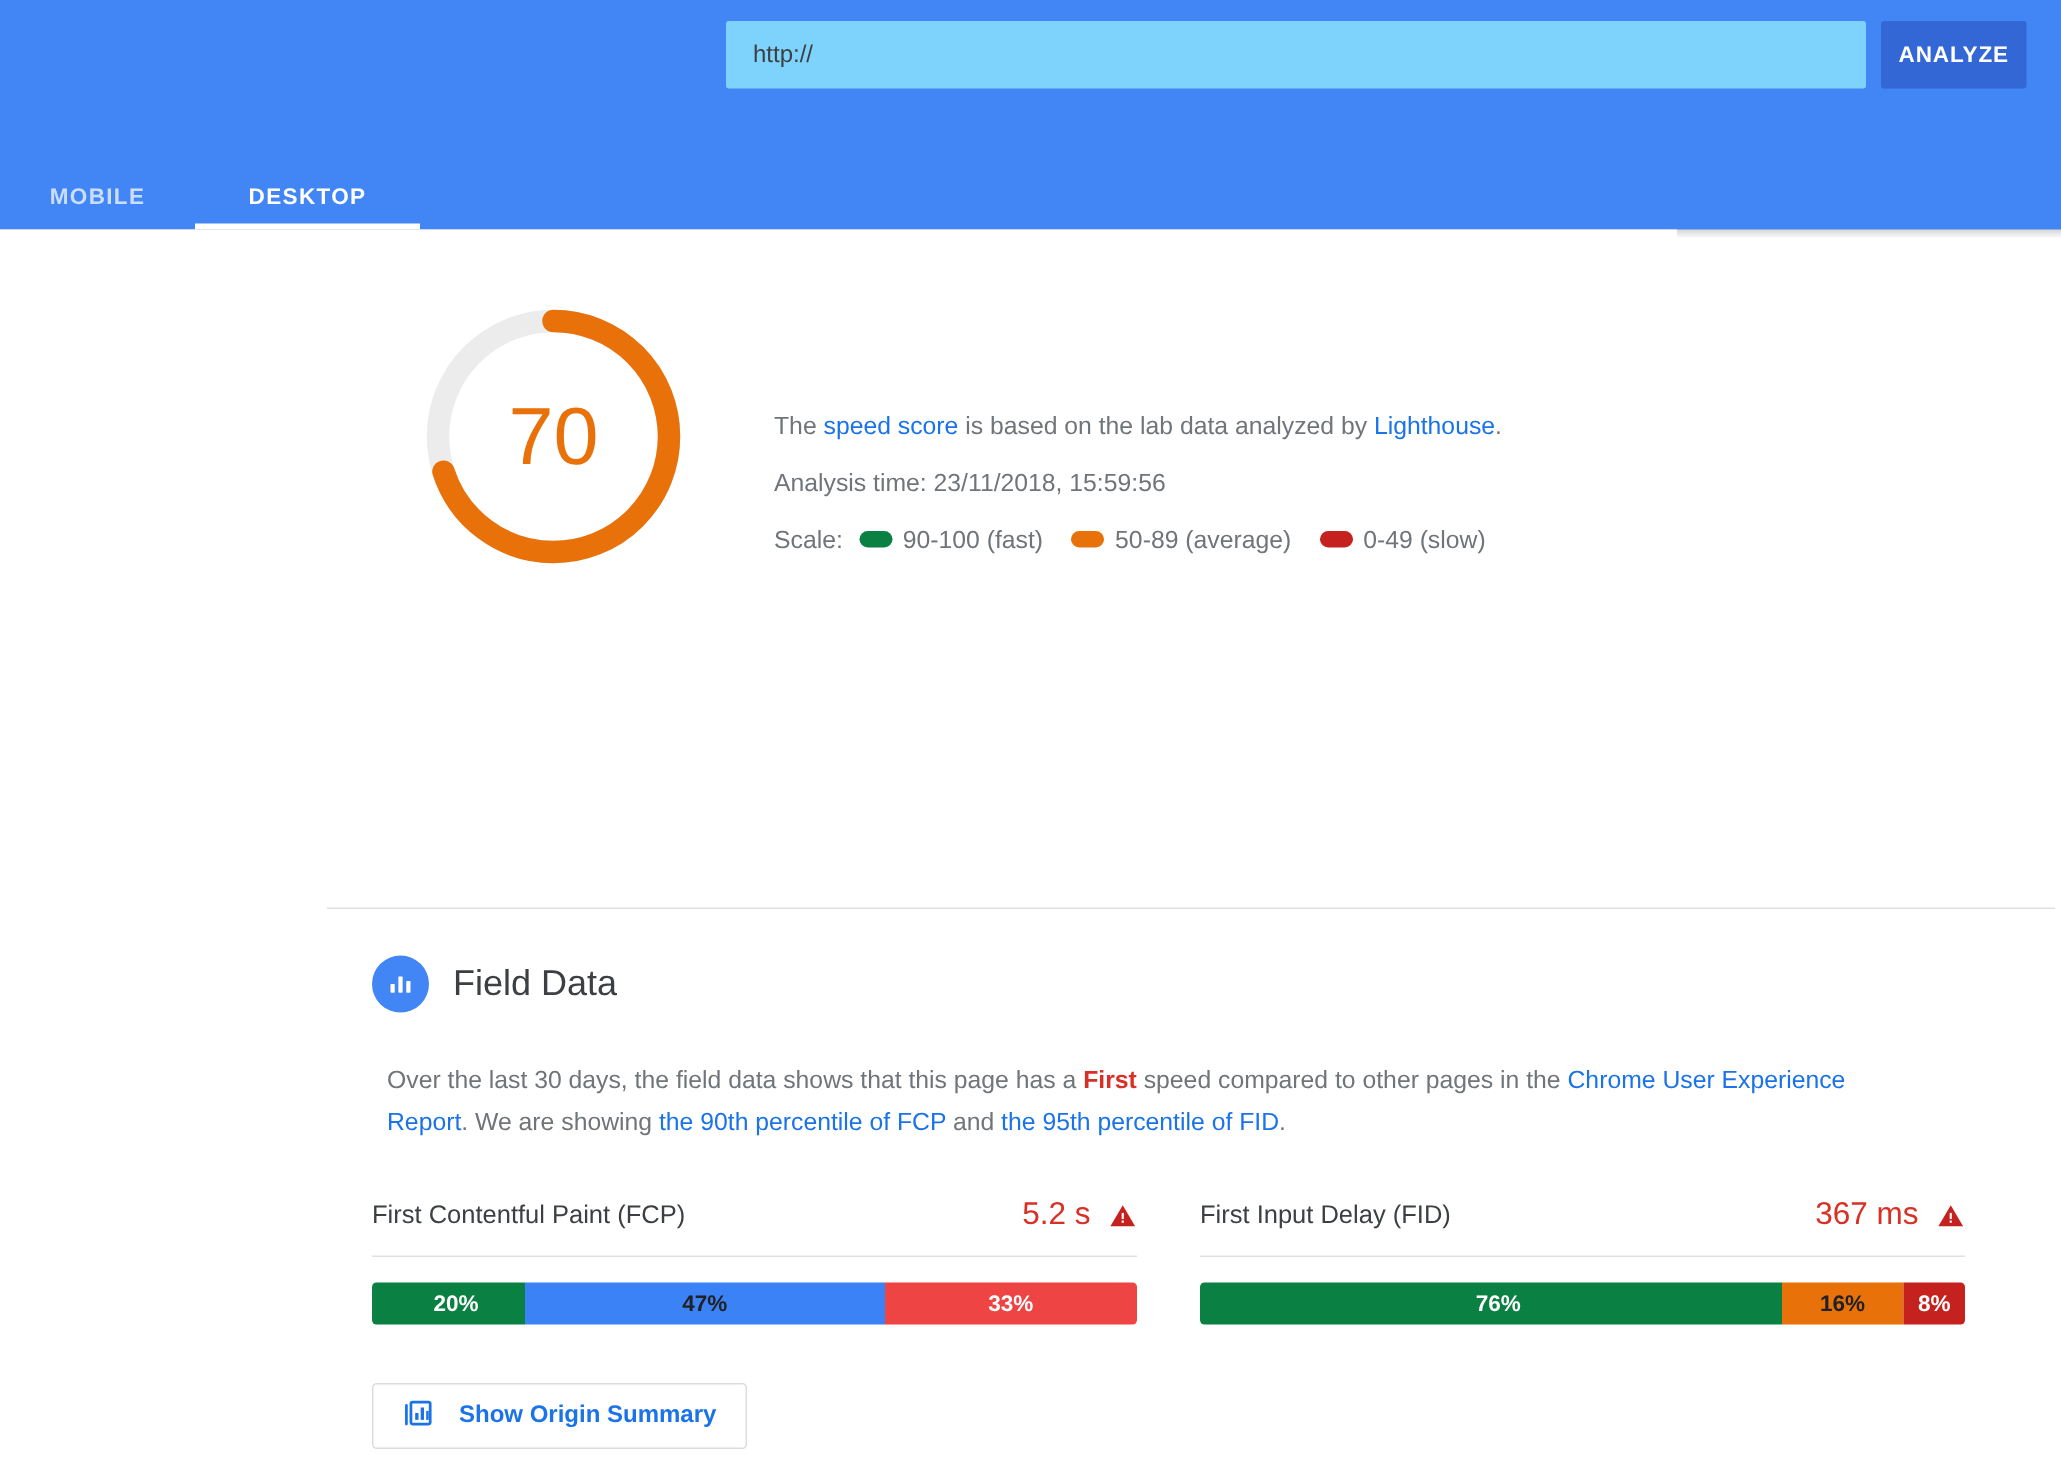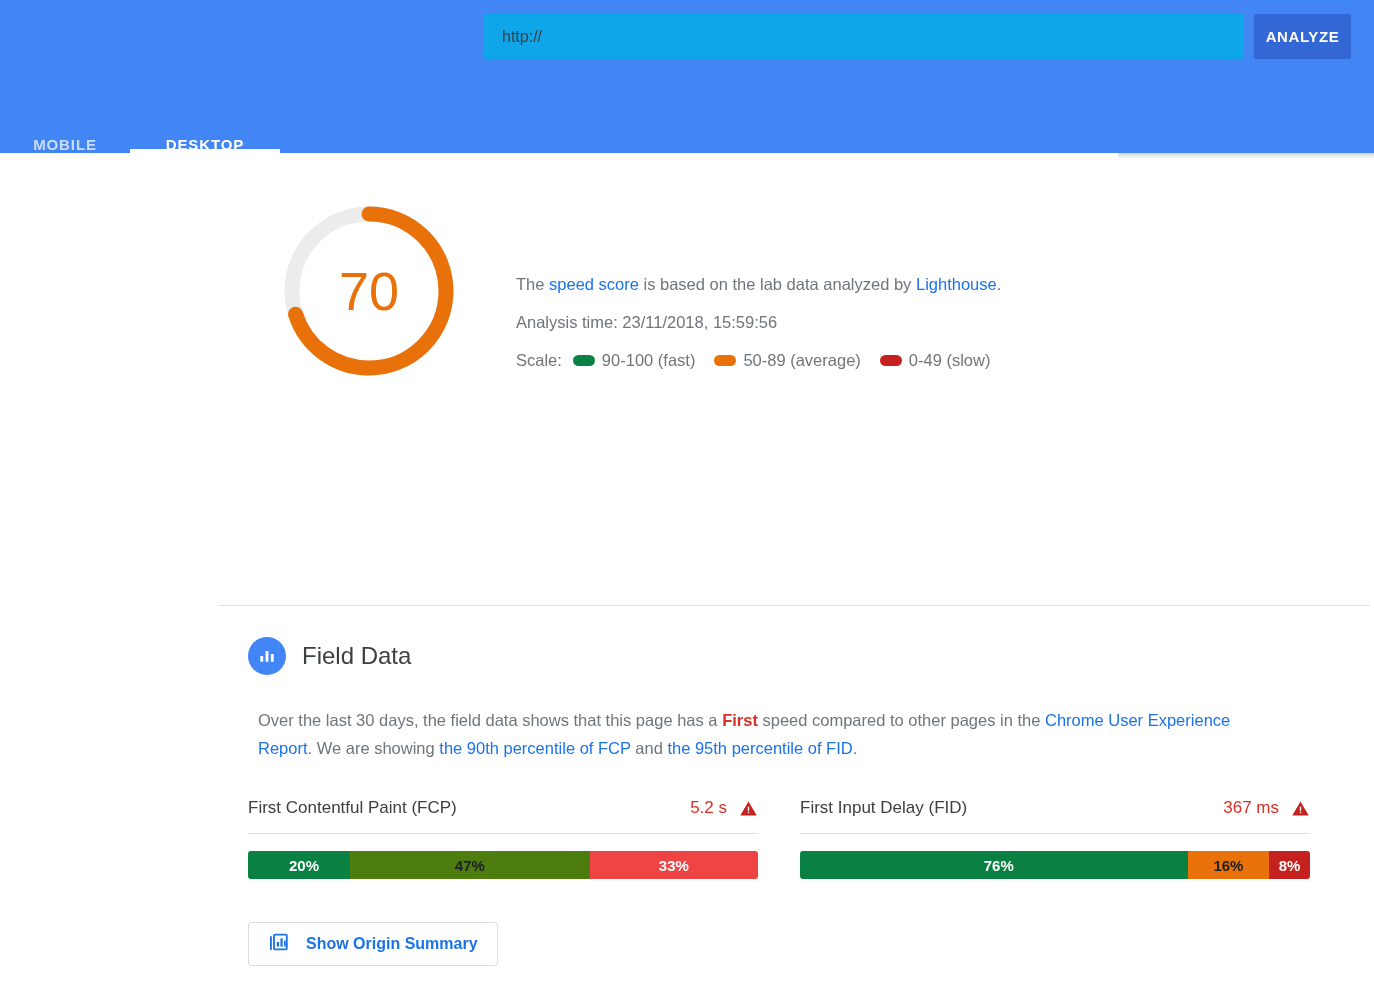--- a/index.html
+++ b/index.html
@@ -28,21 +28,21 @@
   }
   .url-input {
     position: absolute;
     left: 484px;
     top: 14px;
     width: 760px;
     height: 45px;
     border: none;
     outline: none;
     border-radius: 2px;
-    background: #0ea5e9;
+    background: #7dd3fc;
     padding: 0 18px;
     font-family: "Liberation Sans", sans-serif;
     font-size: 16px;
     color: #3c4043;
   }
   .url-input::placeholder { color: #3c4043; opacity: 1; }
   .analyze-btn {
     position: absolute;
     left: 1254px;
     top: 14px;
@@ -62,21 +62,21 @@
   .tabs {
     position: absolute;
     left: 0;
     top: 95px;
     display: flex;
   }
   .tab {
     position: relative;
     height: 58px;
     display: flex;
-    align-items: flex-end;
+    align-items: center;
     justify-content: center;
     padding: 14px 0 0 0;
     font-size: 15px;
     font-weight: bold;
     letter-spacing: 0.9px;
     color: rgba(255,255,255,0.72);
     cursor: pointer;
     user-select: none;
   }
   .tab-mobile { width: 130px; }
@@ -222,21 +222,21 @@
   }
   .metric-name {
     font-size: 17px;
     color: #3c4043;
   }
   .metric-val-wrap {
     display: flex;
     align-items: center;
   }
   .metric-val {
-    font-size: 17px;
+    font-size: 21px;
     color: #d93025;
     margin-right: 12px;
   }
   .warn-icon { display: block; }
 
   .bar {
     display: flex;
     margin-top: 17px;
     height: 28px;
   }
@@ -343,21 +343,21 @@
           <span class="metric-val">5.2 s</span>
           <svg class="warn-icon" width="19" height="19" viewBox="0 0 24 24" fill="#C5221F" aria-hidden="true">
             <path d="M12 3.2 1.6 20.8h20.8L12 3.2z"></path>
             <rect x="11.1" y="9.6" width="1.8" height="5.2" fill="#ffffff"></rect>
             <rect x="11.1" y="16" width="1.8" height="1.9" fill="#ffffff"></rect>
           </svg>
         </span>
       </div>
       <div class="bar">
         <span class="bar-seg seg-fast" style="width: 20%; background: rgb(11, 128, 67);">20%</span>
-        <span class="bar-seg seg-avg" style="width: 47%; background: #4d7c0f;">47%</span>
+        <span class="bar-seg seg-avg" style="width: 47%; background: #3b82f6;">47%</span>
         <span class="bar-seg seg-slow" style="width: 33%; background: #ef4444;">33%</span>
       </div>
     </div>
 
     <div class="metric">
       <div class="metric-head">
         <span class="metric-name">First Input Delay (FID)</span>
         <span class="metric-val-wrap">
           <span class="metric-val">367 ms</span>
           <svg class="warn-icon" width="19" height="19" viewBox="0 0 24 24" fill="#C5221F" aria-hidden="true">

